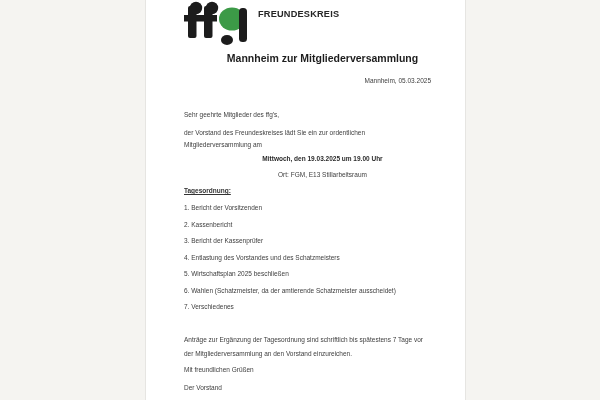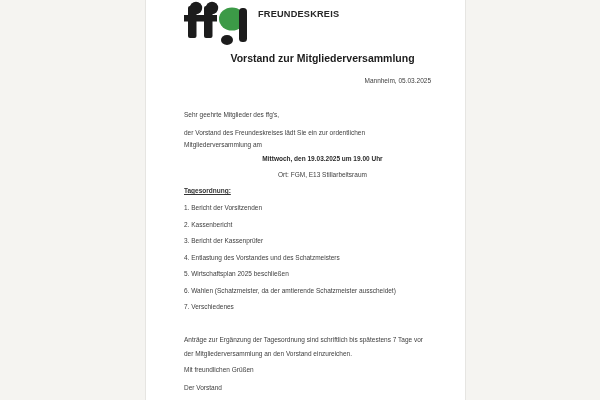--- a/index.html
+++ b/index.html
@@ -106,21 +106,21 @@
           <ellipse cx="48" cy="19" rx="13" ry="11.5" fill="#3C9A47"></ellipse>
           <rect x="55" y="8" width="8" height="34" rx="3.5" fill="#1c1c1c"></rect>
           <ellipse cx="43" cy="40" rx="6" ry="5" fill="#1c1c1c"></ellipse>
         </svg>
       </span>
       <div class="letterhead">
         <div>FREUNDESKREIS</div>
       </div>
     </div>
 
-    <div class="title">Vorstand zur Mitgliederversammlung</div>
+    <div class="title">Mannheim zur Mitgliederversammlung</div>
 
     <div class="dateline">Mannheim, 05.03.2025</div>
 
     <div class="bodytext salutation">Sehr geehrte Mitglieder des ffg's,</div>
 
     <div class="bodytext intro">
       <div>der Vorstand des Freundeskreises lädt Sie ein zur ordentlichen</div>
       <div>Mitgliederversammlung am</div>
     </div>
 

